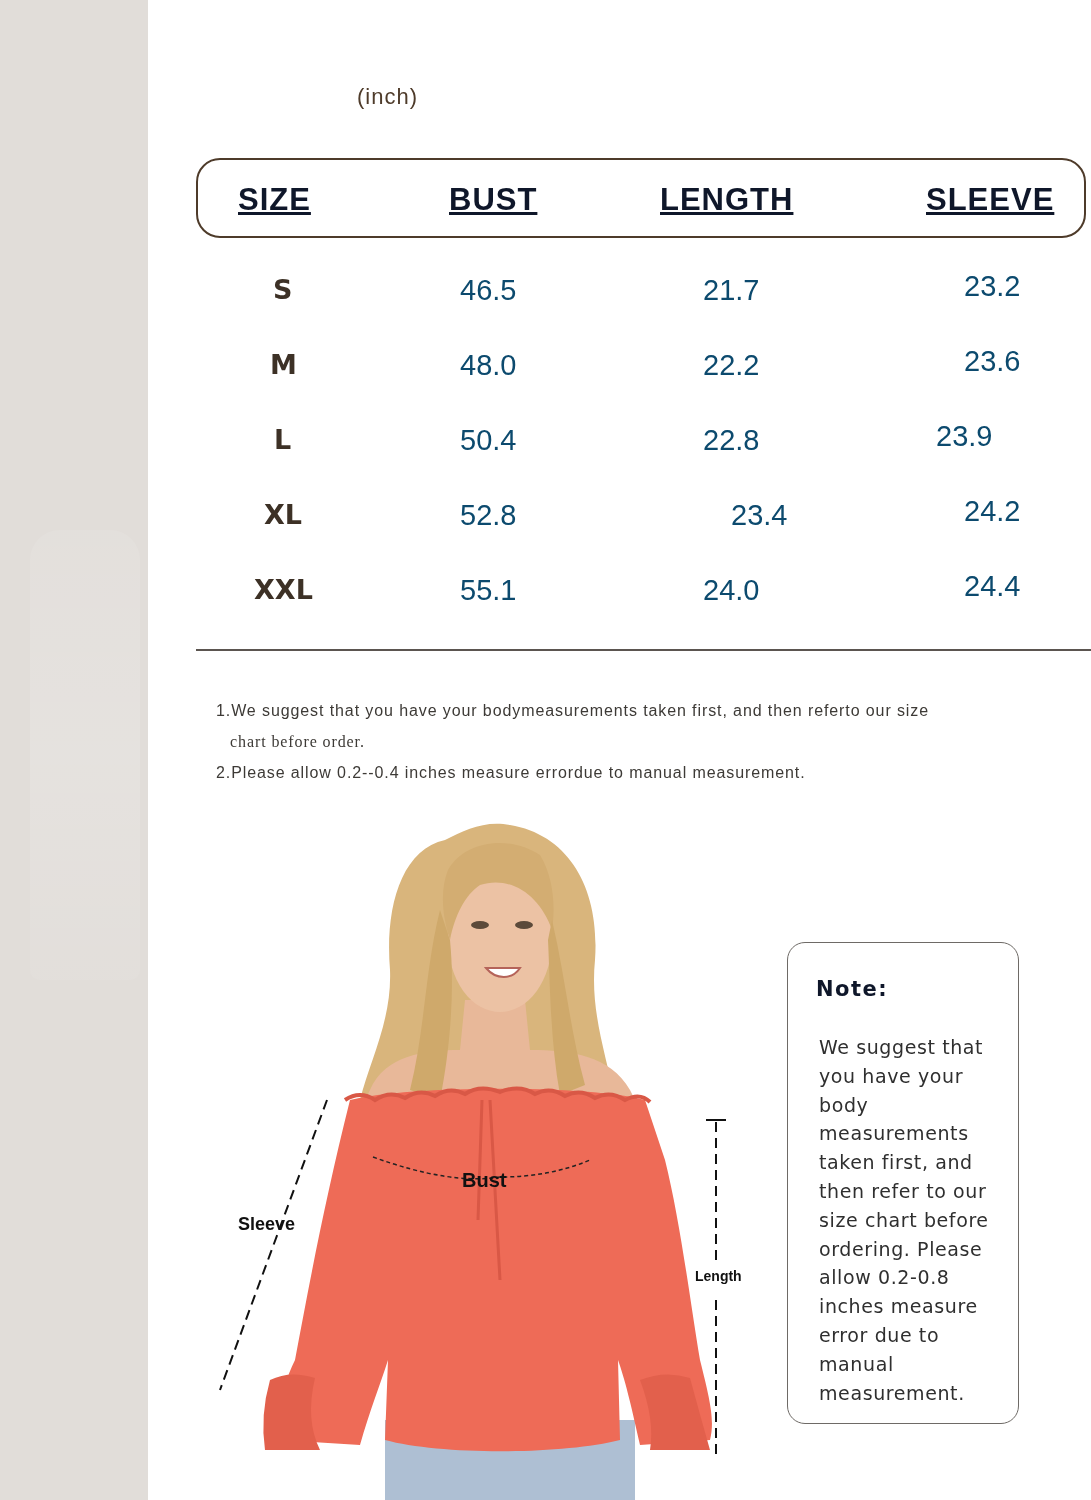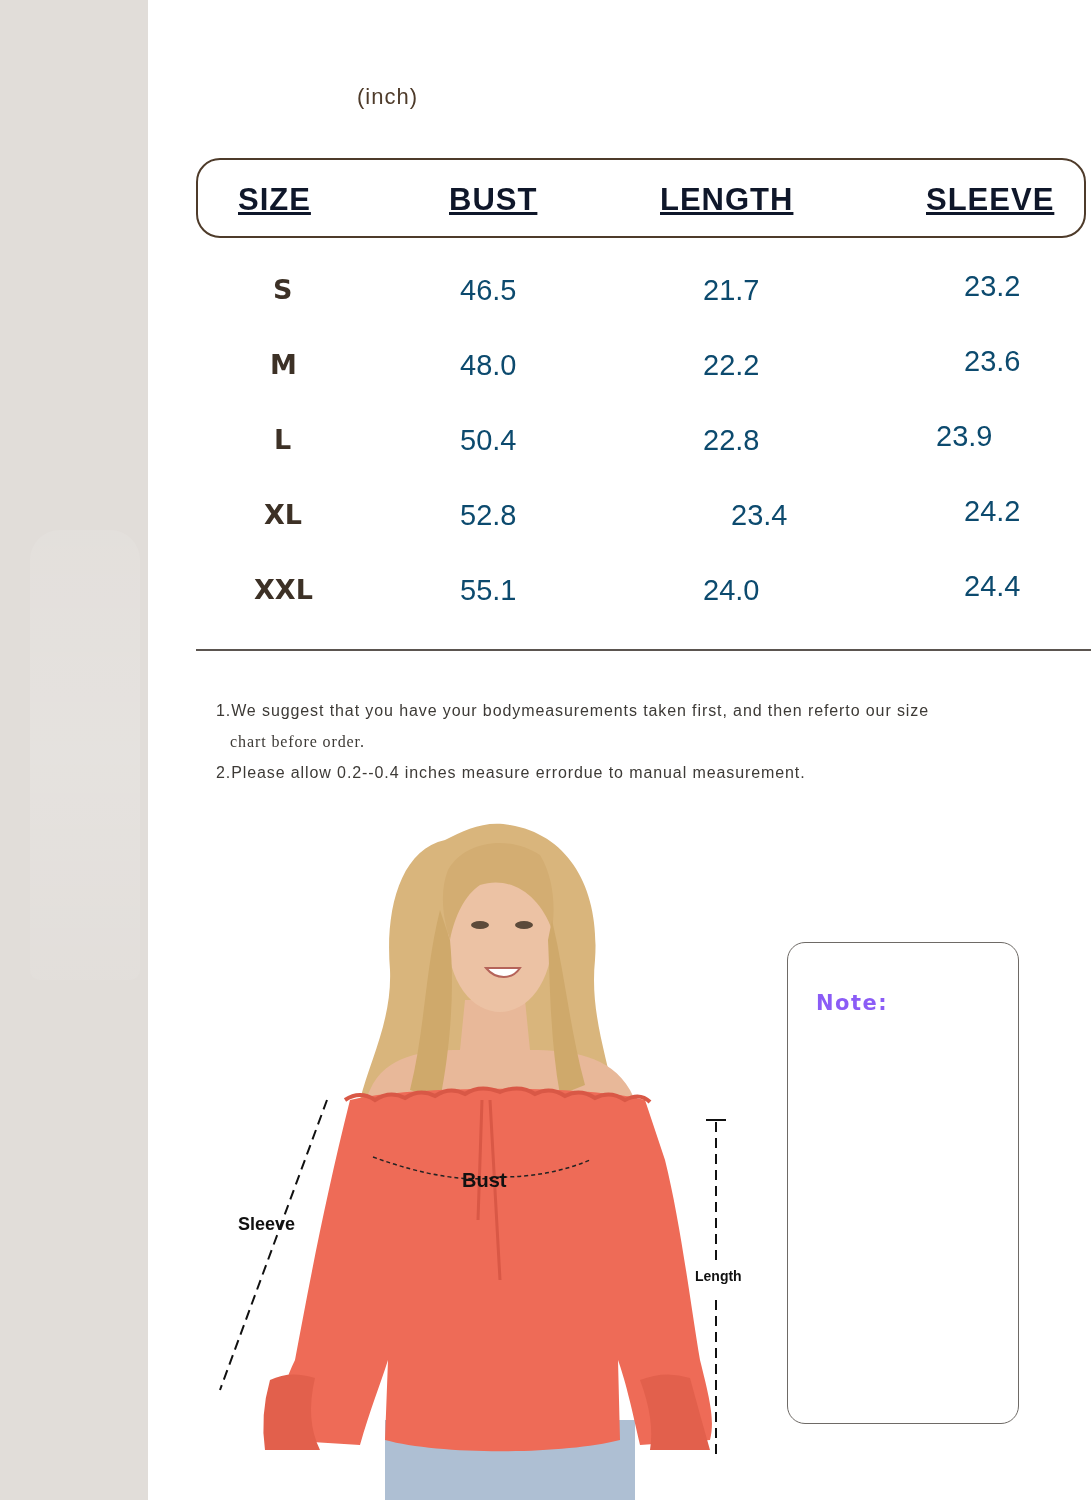--- a/index.html
+++ b/index.html
@@ -13,21 +13,21 @@
   .hcell { position:absolute; top:22px; font-weight:bold; font-size:31px; color:#0f172a; letter-spacing:1px;text-decoration:underline; }
   .row { position:absolute; left:0; width:1091px; height:40px; }
   .cell { position:absolute; font-size:29px; color:#0c4a6e; }
   .size-cell { font-family:"DejaVu Sans", sans-serif; font-weight:bold; font-size:27px; color:#3d3126; }
   .divider { position:absolute; left:196px; top:649px; width:895px; height:2px; background:#5b5550; }
   .notes { position:absolute; left:216px; top:695px; width:870px; font-size:16px; color:#3d3a36; letter-spacing:0.9px; line-height:31px; }
   .notes p { margin:0; }
   .indent { padding-left:14px;font-family:Liberation Serif, serif; }
   .photo { position:absolute; left:210px; top:800px; width:540px; height:700px; }
   .note-box { position:absolute; left:787px; top:942px; width:232px; height:482px; border:1.5px solid #6e6a66; border-radius:18px; box-sizing:border-box; background:#fff; }
-  .note-title { position:absolute; left:28px; top:48px; font-family:"DejaVu Sans", sans-serif; font-weight:bold; font-size:21px; color:#8b5cf6; letter-spacing:1.5px; }
+  .note-title { position:absolute; left:28px; top:34px; font-family:"DejaVu Sans", sans-serif; font-weight:bold; font-size:21px; color:#0f172a; letter-spacing:1.5px; }
   .note-body { position:absolute; left:31px; top:90px; width:190px; font-family:"DejaVu Sans", sans-serif; font-size:19px; color:#2f2f2f; line-height:28.8px; letter-spacing:0.6px; }
 </style>
 </head>
 <body>
 
 <div class="side-strip">
   <div class="side-ghost"></div>
 </div>
 
 <div class="title">
@@ -118,13 +118,14 @@
 
     <line x1="496" y1="320" x2="516" y2="320" stroke="#111" stroke-width="2"></line>
     <line x1="506" y1="322" x2="506" y2="460" stroke="#111" stroke-width="2" stroke-dasharray="10,6"></line>
     <text x="485" y="481" font-family="Liberation Sans, sans-serif" font-weight="bold" font-size="14" fill="#111">Length</text>
     <line x1="506" y1="500" x2="506" y2="655" stroke="#111" stroke-width="2" stroke-dasharray="10,6"></line>
   </svg>
 </div>
 
 <div class="note-box">
   <div class="note-title">Note:</div>
+  <div class="note-body">We suggest that you have your body measurements taken first, and then refer to our size chart before ordering. Please allow 0.2-0.8 inches measure error due to manual measurement.</div>
 </div>
 
 </body></html>

